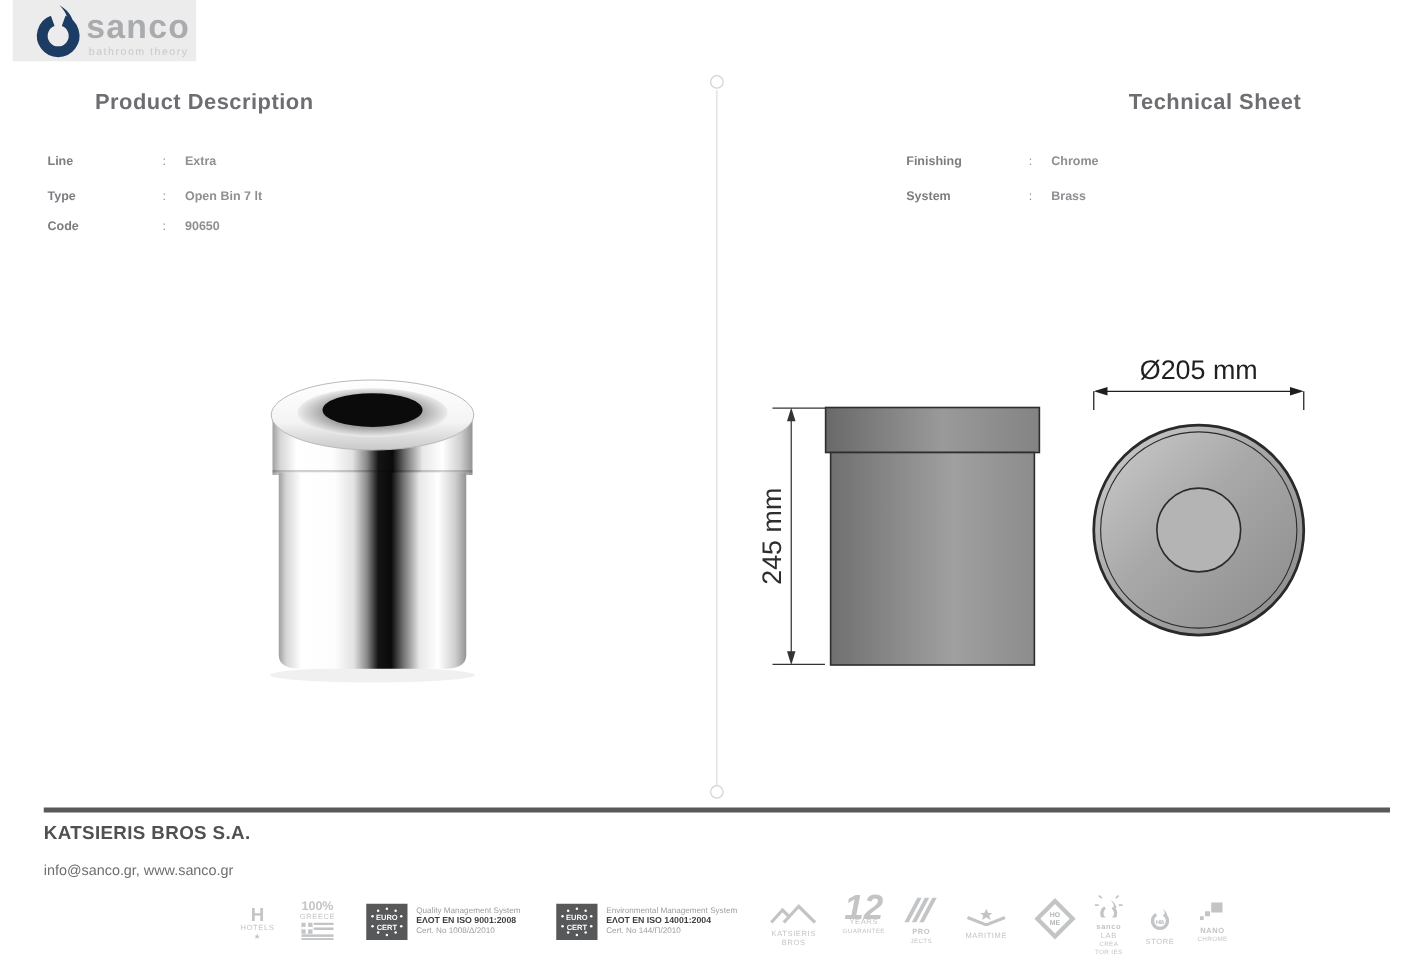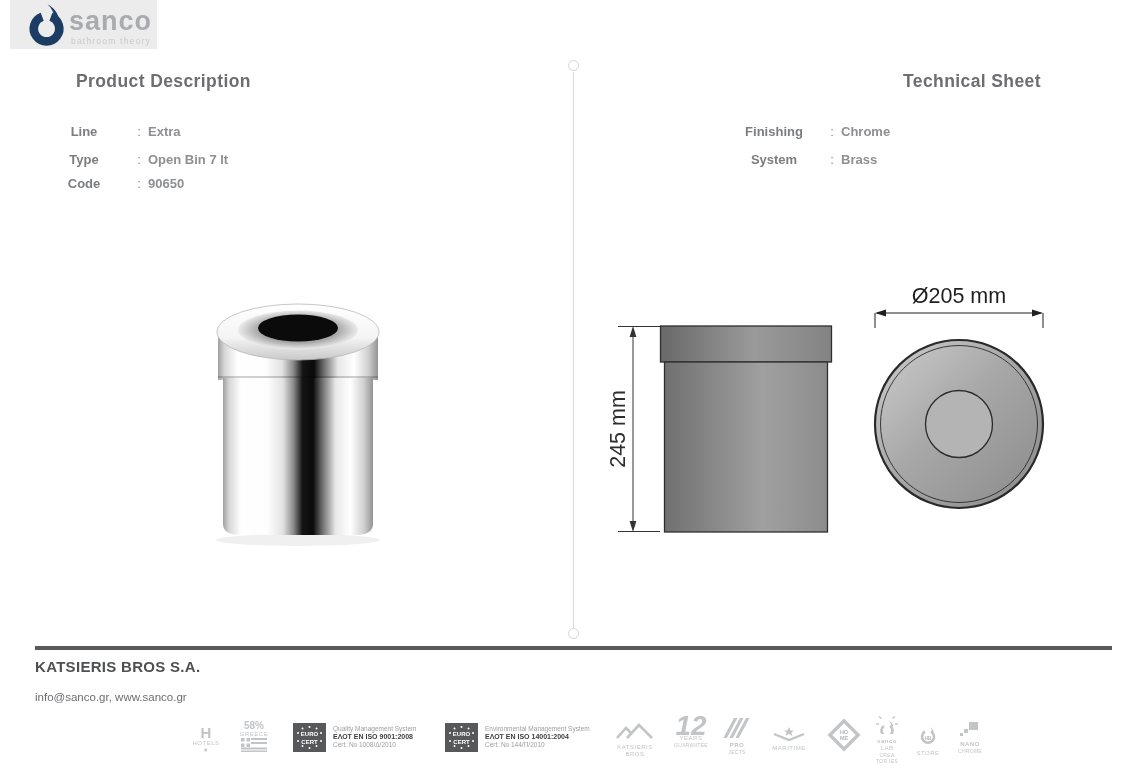--- a/index.html
+++ b/index.html
@@ -12,21 +12,21 @@
   
   .logo-block { position:absolute; left:0; top:0; width:147px; height:49px; background:#ececed; }
   .logo-drop { position:absolute; left:17px; top:4px; }
   .logo-word { position:absolute; left:59px; top:6px; font-size:27px; font-weight:bold; color:#a9abae; letter-spacing:1px; }
   .logo-tag  { position:absolute; left:61px; top:36px; font-size:8.5px; color:#c8c9cb; letter-spacing:1.2px; }
   
   .sec-title { position:absolute; top:71px; font-size:17.5px; font-weight:bold; color:#6d6e71; letter-spacing:0.4px; }
   #left-title { left:66px; }
   #right-title { left:893px; }
   
-  .spec-row { position:absolute; font-size:13px; color:#87898c; white-space:nowrap;text-align:center; }
+  .spec-row { position:absolute; font-size:10px; color:#87898c; white-space:nowrap; }
   .spec-row .lbl { display:inline-block; color:#7b7d80; font-weight:600; }
   .left-specs .lbl { width:92px; }
   .right-specs .lbl { width:98px; }
   .spec-row .colon { display:inline-block; width:18px; color:#87898c; }
   .spec-row .val { color:#8d8f92; font-weight:600; }
   
   .vdiv { position:absolute; left:563px; top:72px; width:1px; height:556px; background:#dcddde; }
   .vdiv-circle { position:absolute; width:11px; height:11px; border:1.5px solid #d3d4d6; border-radius:50%; background:#fff; }
   #vdiv-c-top { left:558px; top:60px; }
   #vdiv-c-bot { left:558px; top:628px; }
@@ -174,21 +174,21 @@
   <div class="foot-company">KATSIERIS BROS S.A.</div>
   <div class="foot-contact">info@sanco.gr, www.sanco.gr</div>
 
   <div class="badge" style="left:178px; top:725px; width:36px;">
     <div class="t-big" style="font-size:15px; line-height:15px;">H</div>
     <div class="tiny">HOTELS</div>
     <div class="tiny">★</div>
   </div>
 
   <div class="badge" style="left:224px; top:721px; width:40px;">
-    <div class="t-big" style="font-size:10px; line-height:10px;">58%</div>
+    <div class="t-big" style="font-size:10px; line-height:10px;">100%</div>
     <div class="tiny">GREECE</div>
     <svg width="26" height="14" viewBox="0 0 26 14">
       <rect x="0" y="0" width="9" height="9" fill="#c2c4c6"></rect>
       <rect x="3.5" y="0" width="2" height="9" fill="#fff"></rect>
         <rect x="0" y="3.5" width="9" height="2" fill="#fff"></rect>
       <rect x="10" y="0" width="16" height="2" fill="#c2c4c6"></rect>
         <rect x="10" y="4" width="16" height="2" fill="#c2c4c6"></rect>
       <rect x="0" y="9.5" width="26" height="2" fill="#c2c4c6"></rect>
         <rect x="0" y="12.5" width="26" height="1.5" fill="#c2c4c6"></rect>
     </svg>

